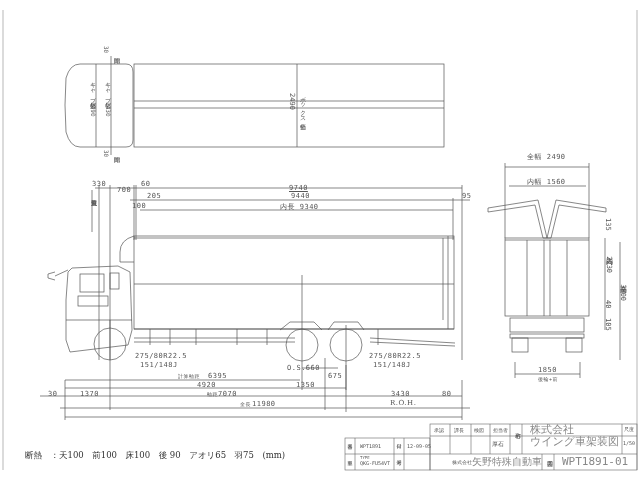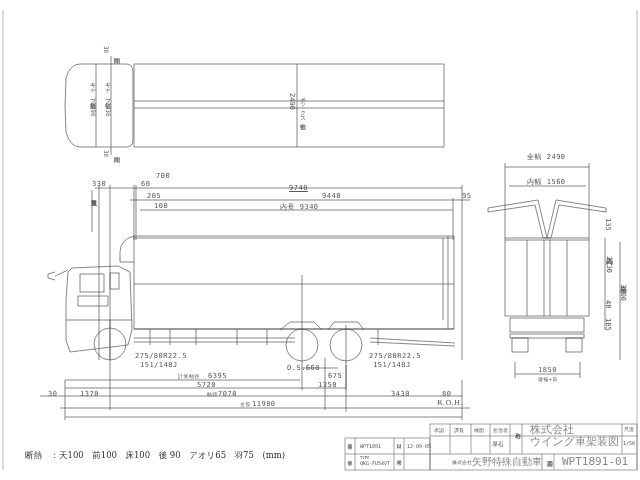--- a/index.html
+++ b/index.html
@@ -132,47 +132,47 @@
 <div class="vtxt" style="left:88px;top:78px;">キャブ外幅 2490</div>
 <div class="vtxt" style="left:103px;top:78px;">キャブ幅 2430</div>
 <div class="vtxt" style="left:288px;top:93px;font-size:7px;">2490</div>
 <div class="vtxt" style="left:298px;top:92px;">ボックス全幅</div>
 <div class="vtxt" style="left:103px;top:46px;">30</div>
 <div class="vtxt" style="left:112px;top:53px;">隙間</div>
 <div class="vtxt" style="left:103px;top:150px;">30</div>
 <div class="vtxt" style="left:112px;top:152px;">隙間</div>
 
 <div class="dim" style="left:92px;top:180px;">330</div>
-<div class="dim" style="left:117px;top:172px;margin-left:39px;">700</div>
+<div class="dim" style="left:117px;top:186px;">700</div>
 <div class="dim" style="left:141px;top:180px;">60</div>
 <div class="dim" style="left:289px;top:184px;text-decoration:underline;">9740</div>
 <div class="dim" style="left:147px;top:192px;">205</div>
-<div class="dim" style="left:291px;top:192px;margin-left:31px;">9440</div>
+<div class="dim" style="left:291px;top:192px;">9440</div>
 <div class="dim" style="left:462px;top:192px;">95</div>
-<div class="dim" style="left:154px;top:202px;">100</div>
+<div class="dim" style="left:132px;top:202px;">100</div>
 <div class="dim" style="left:280px;top:202px;">内長 9340</div>
 <div class="vtxt" style="left:89px;top:195px;">乗員位置</div>
 
 <div class="dim" style="left:135px;top:352px;">275/80R22.5</div>
 <div class="dim" style="left:140px;top:361px;">151/148J</div>
 <div class="dim" style="left:369px;top:352px;">275/80R22.5</div>
 <div class="dim" style="left:373px;top:361px;">151/148J</div>
 
 <div class="dim" style="left:264px;top:364px;padding-left:23px;">O.S.660</div>
 <div class="dim" style="left:178px;top:373px;font-size:5px;">計算軸距</div>
 <div class="dim" style="left:208px;top:372px;">6395</div>
 <div class="dim" style="left:328px;top:372px;">675</div>
-<div class="dim" style="left:197px;top:381px;">5720</div>
-<div class="dim" style="left:318px;top:381px;">1350</div>
+<div class="dim" style="left:197px;top:381px;">4920</div>
+<div class="dim" style="left:296px;top:381px;">1350</div>
 <div class="dim" style="left:48px;top:390px;">30</div>
 <div class="dim" style="left:80px;top:390px;">1370</div>
 <div class="dim" style="left:207px;top:391px;font-size:5px;">軸距</div>
 <div class="dim" style="left:218px;top:390px;">7070</div>
 <div class="dim" style="left:391px;top:390px;">3430</div>
-<div class="dim" style="left:390px;top:399px;font-family:'DejaVu Serif',serif;margin-left:47px;">R.O.H.</div>
+<div class="dim" style="left:390px;top:399px;font-family:'DejaVu Serif',serif;">R.O.H.</div>
 <div class="dim" style="left:442px;top:390px;">80</div>
 <div class="dim" style="left:240px;top:401px;font-size:5px;">全長</div>
 <div class="dim" style="left:252px;top:400px;">11980</div>
 
 <div class="dim" style="left:527px;top:152px;">全幅 2490</div>
 <div class="dim" style="left:527px;top:177px;">内幅 1560</div>
 <div class="vtxt" style="left:604px;top:218px;font-size:7px;">135</div>
 <div class="vtxt" style="left:604px;top:252px;font-size:7px;">内高 2230</div>
 <div class="vtxt" style="left:604px;top:300px;font-size:7px;">40</div>
 <div class="vtxt" style="left:604px;top:318px;font-size:7px;">105</div>

